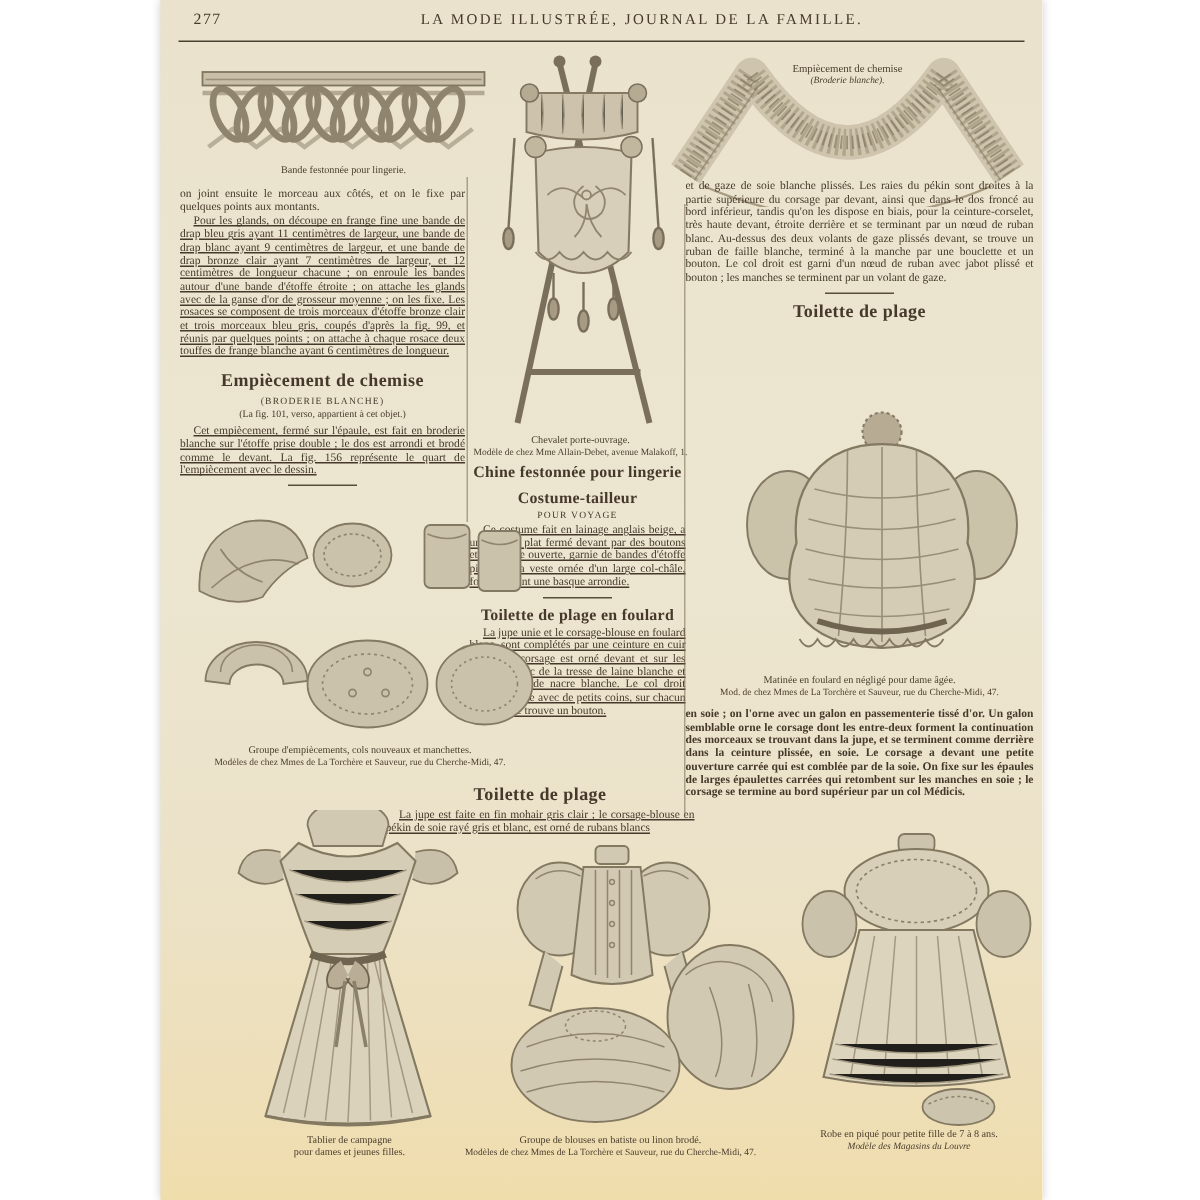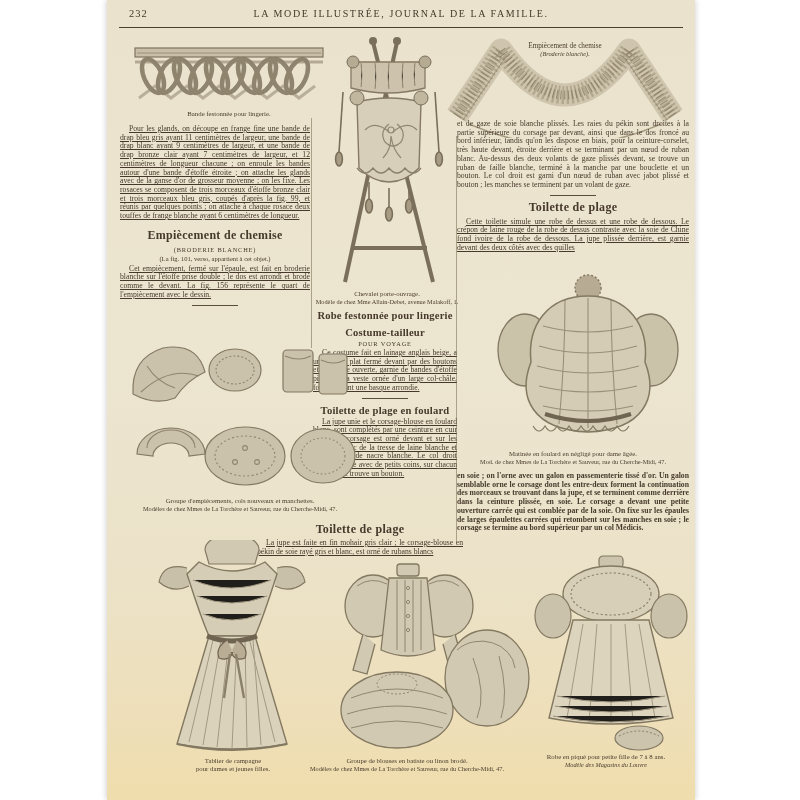--- a/index.html
+++ b/index.html
@@ -29,22 +29,22 @@
   .caption .c2{font-size:6.3px;}
   .vrule{position:absolute;width:1px;background:#756951;opacity:.55;}
   svg{display:block;}
   .sk{stroke:#867a64;fill:none;}
 </style>
 </head>
 <body>
 
 <div class="paper">
 
-  <div class="abs pagenum" style="left:22px;top:8px;">232</div>
-  <div class="abs masthead" style="left:0;top:8px;">LA MODE ILLUSTRÉE, JOURNAL DE LA FAMILLE.</div>
+  <div class="abs pagenum" style="left:22px;top:8px;">277</div>
+  <div class="abs masthead" style="left:0;top:8px;padding-left:27px;">LA MODE ILLUSTRÉE, JOURNAL DE LA FAMILLE.</div>
   <div class="abs header-rule" style="left:12px;top:27px;width:564px;"></div>
 
   <div class="abs" style="left:26px;top:46px;">
     <svg width="192" height="62" viewBox="0 0 192 62">
       <rect x="2" y="2" width="188" height="9" fill="#c9bfa8" stroke="#80755f" stroke-width="1.2"></rect>
       <line x1="4" y1="7" x2="188" y2="7" stroke="#9a8f77" stroke-width="1"></line>
       <g class="sk" stroke-width="4.5" opacity="0.9">
         <ellipse cx="20" cy="30" rx="9" ry="18" transform="rotate(-24 20 30)"></ellipse>
         <ellipse cx="36" cy="30" rx="9" ry="18" transform="rotate(24 36 30)"></ellipse>
         <ellipse cx="52" cy="30" rx="9" ry="18" transform="rotate(-24 52 30)"></ellipse>
@@ -56,20 +56,21 @@
         <ellipse cx="148" cy="30" rx="9" ry="18" transform="rotate(-24 148 30)"></ellipse>
         <ellipse cx="164" cy="30" rx="9" ry="18" transform="rotate(24 164 30)"></ellipse>
         <path d="M2 16 L190 16" stroke-width="3" opacity=".6"></path>
         <path d="M6 52 L22 40 L38 52 L54 40 L70 52 L86 40 L102 52 L118 40 L134 52 L150 40 L166 52 L182 40" stroke-width="3" opacity=".55"></path>
       </g>
     </svg>
   </div>
   <div class="abs caption" style="left:26px;top:110px;width:192px;">Bande festonnée pour lingerie.</div>
 
   <div class="abs" style="left:13px;top:125px;width:190px;">
+    <p class="body-p">on joint ensuite le morceau aux côtés, et on le fixe par quelques points aux montants.</p>
     <p class="body-p indent">Pour les glands, on découpe en frange fine une bande de drap bleu gris ayant 11 centimètres de largeur, une bande de drap blanc ayant 9 centimètres de largeur, et une bande de drap bronze clair ayant 7 centimètres de largeur, et 12 centimètres de longueur chacune ; on enroule les bandes autour d'une bande d'étoffe étroite ; on attache les glands avec de la ganse d'or de grosseur moyenne ; on les fixe. Les rosaces se composent de trois morceaux d'étoffe bronze clair et trois morceaux bleu gris, coupés d'après la fig. 99, et réunis par quelques points ; on attache à chaque rosace deux touffes de frange blanche ayant 6 centimètres de longueur.</p>
     <div class="h-lg">Empiècement de chemise</div>
     <div class="subcap">(BRODERIE BLANCHE)</div>
     <div class="subcap2">(La fig. 101, verso, appartient à cet objet.)</div>
     <p class="body-p indent">Cet empiècement, fermé sur l'épaule, est fait en broderie blanche sur l'étoffe prise double ; le dos est arrondi et brodé comme le devant. La fig. 156 représente le quart de l'empiècement avec le dessin.</p>
     <div class="sect-rule"></div>
   </div>
 
   <div class="abs" style="left:192px;top:32px;">
     <svg width="170" height="256" viewBox="0 0 170 256">
@@ -129,21 +130,20 @@
   </div>
   <div class="abs caption" style="left:368px;top:42px;width:180px;">
     <div style="font-size:7.2px;">Empiècement de chemise</div>
     <div class="c2" style="font-style:italic;">(Broderie blanche).</div>
   </div>
 
   <div class="abs" style="left:350px;top:120px;width:232px;">
     <p class="body-p">et de gaze de soie blanche plissés. Les raies du pékin sont droites à la partie supérieure du corsage par devant, ainsi que dans le dos froncé au bord inférieur, tandis qu'on les dispose en biais, pour la ceinture-corselet, très haute devant, étroite derrière et se terminant par un nœud de ruban blanc. Au-dessus des deux volants de gaze plissés devant, se trouve un ruban de faille blanche, terminé à la manche par une bouclette et un bouton. Le col droit est garni d'un nœud de ruban avec jabot plissé et bouton ; les manches se terminent par un volant de gaze.</p>
     <div class="sect-rule"></div>
     <div class="h-lg" style="margin-top:2px;">Toilette de plage</div>
-    <p class="body-p indent">Cette toilette simule une robe de dessus et une robe de dessous. Le crépon de laine rouge de la robe de dessus contraste avec la soie de Chine fond ivoire de la robe de dessous. La jupe plissée derrière, est garnie devant des deux côtés avec des quilles</p>
   </div>
 
   <div class="abs" style="left:378px;top:266px;">
     <svg width="206" height="184" viewBox="0 0 206 184">
       <circle cx="103" cy="22" r="13" fill="#b7ac93" stroke="#847962" stroke-width="1.4" stroke-dasharray="2 2"></circle>
       <ellipse cx="40" cy="84" rx="27" ry="36" fill="#cbc2aa" stroke="#847962" stroke-width="1.3"></ellipse>
       <ellipse cx="166" cy="84" rx="27" ry="36" fill="#cbc2aa" stroke="#847962" stroke-width="1.3"></ellipse>
       <path d="M103 30 C 62 30 42 60 46 96 C 32 132 48 164 103 166 C 158 164 174 132 160 96 C 164 60 144 30 103 30 Z" fill="#d5ccb6" stroke="#837860" stroke-width="1.5"></path>
       <g stroke="#8b8069" stroke-width="1.1" fill="none" opacity=".8">
         <path d="M58 60 q45 12 90 0"></path>
@@ -159,21 +159,21 @@
   </div>
   <div class="abs caption" style="left:350px;top:450px;width:232px;">
     <div>Matinée en foulard en négligé pour dame âgée.</div>
     <div class="c2">Mod. de chez Mmes de La Torchère et Sauveur, rue du Cherche-Midi, 47.</div>
   </div>
   <div class="abs" style="left:350px;top:472px;width:232px;font-weight:bold;">
     <p class="body-p">en soie ; on l'orne avec un galon en passementerie tissé d'or. Un galon semblable orne le corsage dont les entre-deux forment la continuation des morceaux se trouvant dans la jupe, et se terminent comme derrière dans la ceinture plissée, en soie. Le corsage a devant une petite ouverture carrée qui est comblée par de la soie. On fixe sur les épaules de larges épaulettes carrées qui retombent sur les manches en soie ; le corsage se termine au bord supérieur par un col Médicis.</p>
   </div>
 
   <div class="abs" style="left:206px;top:310px;width:144px;">
-    <div class="h-md" style="margin-top:0;">Robe festonnée pour lingerie</div>
+    <div class="h-md" style="margin-top:0;">Chine festonnée pour lingerie</div>
     <div class="h-md">Costume-tailleur</div>
     <div class="subcap">POUR VOYAGE</div>
     <p class="body-p indent">Ce costume fait en lainage anglais beige, a un corsage plat fermé devant par des boutons et une veste ouverte, garnie de bandes d'étoffe piquées. La veste ornée d'un large col-châle, forme devant une basque arrondie.</p>
     <div class="sect-rule"></div>
     <div class="h-md">Toilette de plage en foulard</div>
     <p class="body-p indent">La jupe unie et le corsage-blouse en foulard blanc, sont complétés par une ceinture en cuir blanc. Le corsage est orné devant et sur les manches avec de la tresse de laine blanche et des boutons de nacre blanche. Le col droit haut, se replie avec de petits coins, sur chacun desquels se trouve un bouton.</p>
   </div>
 
   <div class="abs" style="left:150px;top:522px;width:206px;">
     <div class="h-lg" style="margin:0 0 2px;">Toilette de plage</div>

